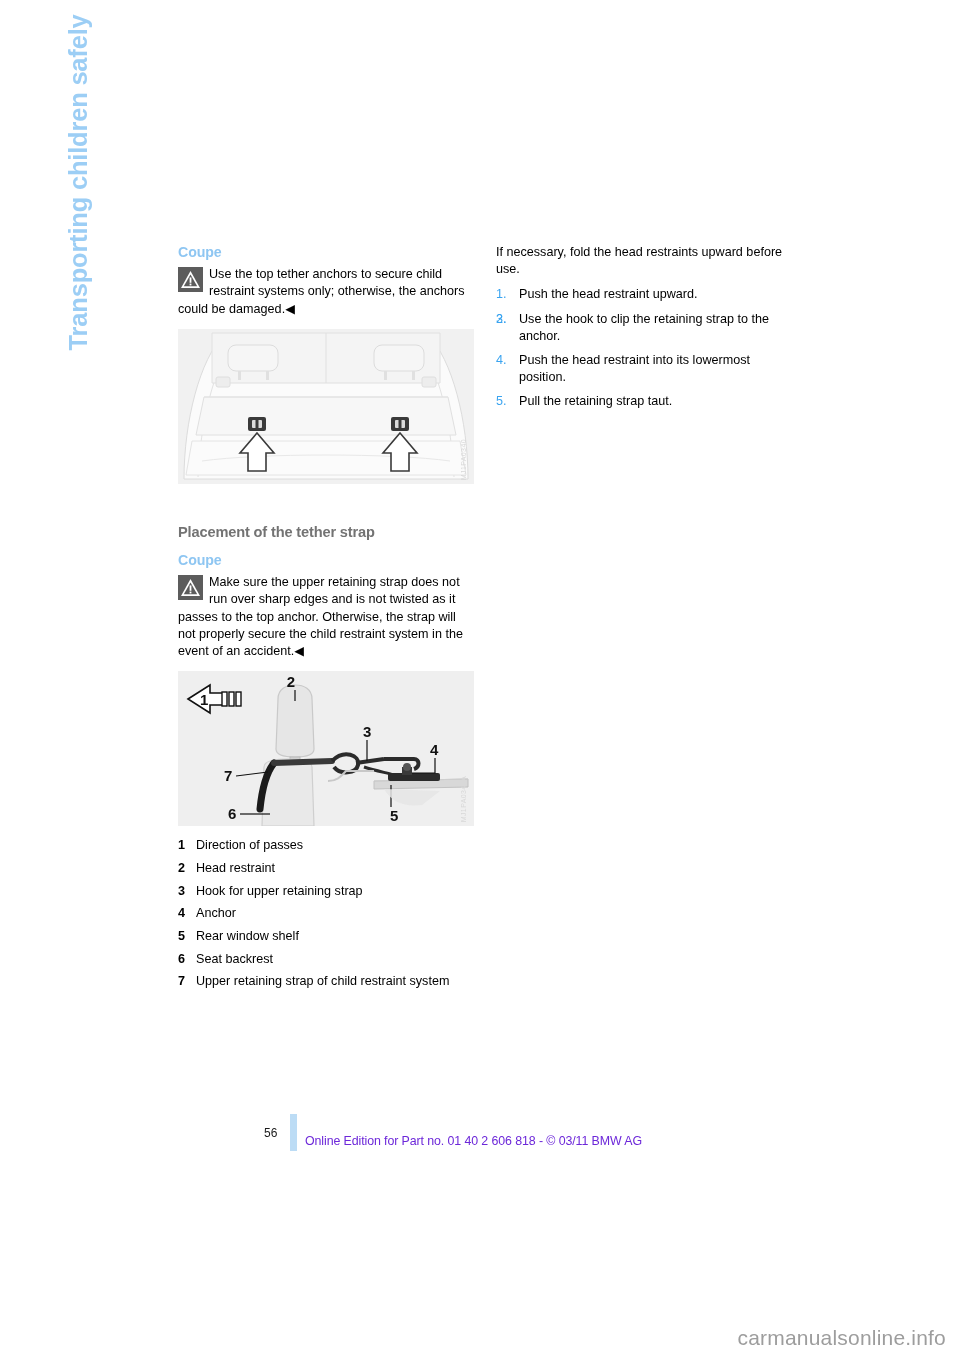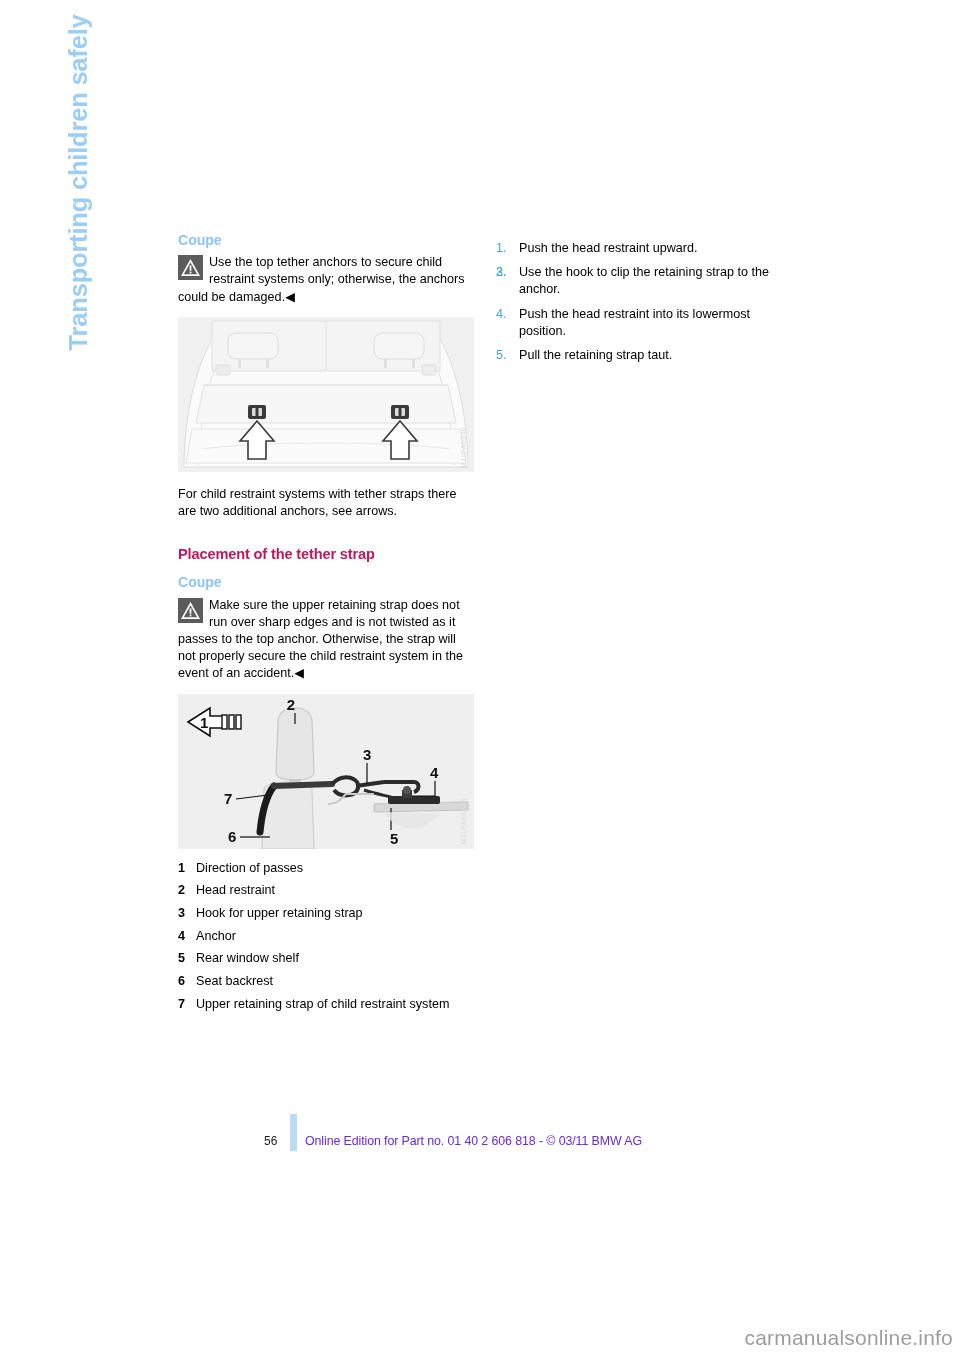--- a/index.html
+++ b/index.html
@@ -42,34 +42,34 @@
   
   #page {
     position: absolute;
     left: 0;
     top: 0;
     width: 960px;
     height: 1358px;
   }
   .column {
     position: absolute;
-    top: 232px;
+    top: 244px;
     width: 292px;
     font-size: 12.6px;
     line-height: 17.2px;
     color: #000;
   }
   #col-left  { left: 178px; }
   #col-right { left: 496px; }
 
   
   .h1-blue {
     font-size: 14.6px;
     font-weight: bold;
-    color: #be185d;
+    color: #737373;
     margin: 0 0 11px 0;
     letter-spacing: -0.15px;
   }
   .h2-light {
     font-size: 14.2px;
     font-weight: bold;
     color: #8ec6f2;
     margin: 0 0 5px 0;
     letter-spacing: -0.1px;
   }
@@ -163,21 +163,21 @@
   #footer {
     position: absolute;
     left: 0;
     top: 1110px;
     width: 960px;
     height: 60px;
   }
   #page-number {
     position: absolute;
     left: 264px;
-    top: 24px;
+    top: 16px;
     font-size: 12px;
     color: #1a1a1a;
   }
   #footer-rule {
     position: absolute;
     left: 290px;
     top: 4px;
     width: 7px;
     height: 37px;
     background: #bcdcf5;
@@ -187,21 +187,21 @@
     left: 305px;
     top: 24px;
     font-size: 12.4px;
     color: #6d28d9;
     letter-spacing: -0.1px;
   }
 
   
   #watermark {
     position: absolute;
-    right: 7px;
+    right: 14px;
     bottom: 8px;
     font-size: 21px;
     color: #9d9d9d;
     letter-spacing: 0.2px;
   }
 </style>
 </head>
 <body>
 
 <div id="page">
@@ -271,21 +271,20 @@
 
         <polygon points="79,104 96,124 88,124 88,142 70,142 70,124 62,124" fill="#ffffff" stroke="#3a3a3a" stroke-width="1.6"></polygon>
 
         <polygon points="222,104 239,124 231,124 231,142 213,142 213,124 205,124" fill="#ffffff" stroke="#3a3a3a" stroke-width="1.6"></polygon>
       </svg>
       <span class="fig-code">MJ1PA0340</span>
     </div>
 
     <div class="small-gap"></div>
 
-    <p class="para">For child restraint systems with tether straps there are two additional anchors, see arrows.</p>
 
     <div class="section-gap"></div>
 
     <div class="h1-blue">Placement of the tether strap</div>
 
     <div class="h2-light">Coupe</div>
 
     <div class="note">
       <span class="note-icon">
         <svg width="25" height="25" viewBox="0 0 25 25">
@@ -384,20 +383,21 @@
       <li>
         <span class="num">7</span>
         <span>Upper retaining strap of child restraint system</span>
       </li>
     </ul>
 
   </div>
 
   <div class="column" id="col-right">
 
+    <p class="para">If necessary, fold the head restraints upward before use.</p>
 
     <ol class="steps">
       <li>
         <span class="num">1.</span>
         <span>Push the head restraint upward.</span>
       </li>
       <li>
         <span class="num">2.</span>
       </li>
       <li>

